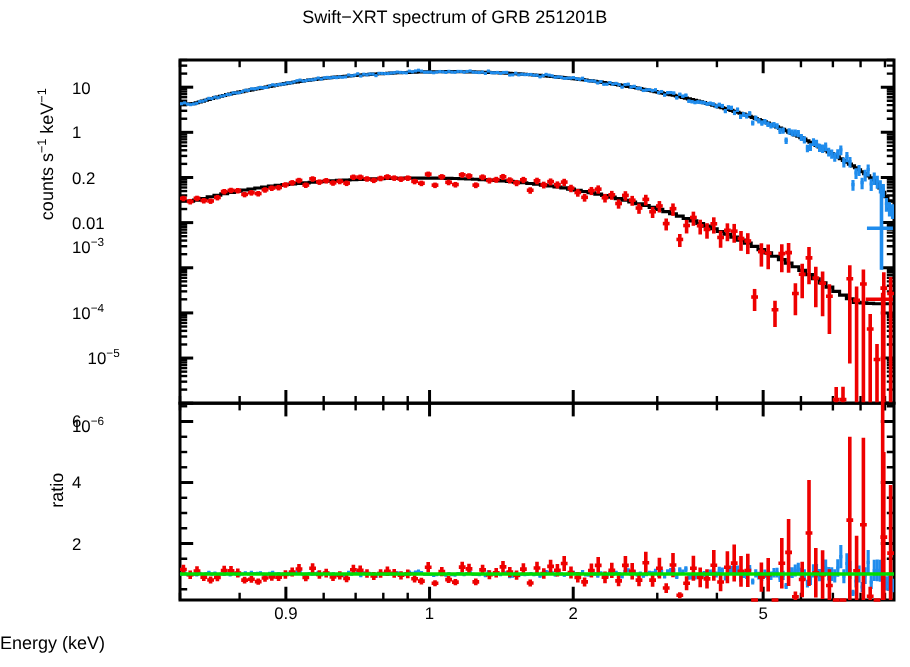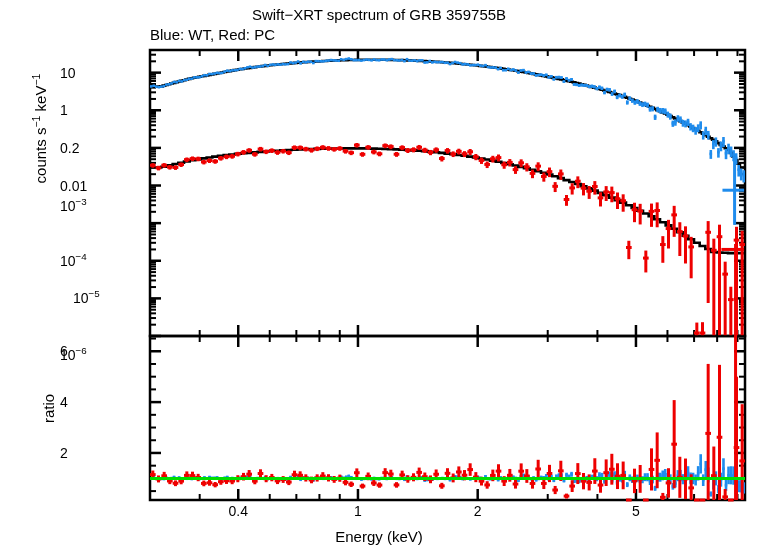--- a/index.html
+++ b/index.html
@@ -6,54 +6,53 @@
   body{width:758px;height:556px;overflow:hidden;
        font-family:"Liberation Sans","DejaVu Sans",sans-serif;color:#000;}
   #root{position:relative;width:758px;height:556px;}
   .txt{position:absolute;white-space:nowrap;}
   #title{left:0;top:6px;width:758px;text-align:center;font-size:15px;}
   #subtitle{left:150px;top:26px;font-size:15px;}
   #ylabel{position:absolute;left:-60px;top:120px;width:200px;text-align:center;
           font-size:15px;transform:rotate(-90deg);transform-origin:center center;}
   #rlabel{position:absolute;left:-12px;top:400px;width:120px;text-align:center;
           font-size:15px;transform:rotate(-90deg);transform-origin:center center;}
-  #xlabel{left:0;top:528px;width:758px;text-align:center;font-size:15px;}
+  #xlabel{left:0;top:528px;width:758px;font-size:15px;}
   .ytick{position:absolute;right:0;font-size:14px;transform:translateY(-50%);}
   .xtick{position:absolute;font-size:14px;transform:translateX(-50%);}
   sup{font-size:0.70em;vertical-align:super;line-height:0;}
   svg{position:absolute;left:0;top:0;}
 </style>
 </head>
 <body>
 
 <div id="root">
 
-  <div class="txt" id="title">Swift−XRT spectrum of GRB 359755B</div>
-  <div class="txt" id="subtitle">Blue: WT, Red: PC</div>
+  <div class="txt" id="title">Swift−XRT spectrum of GRB 251201B</div>
   <div id="ylabel">counts s<sup>−1</sup> keV<sup>−1</sup></div>
   <div id="rlabel">ratio</div>
   <div class="txt" id="xlabel">Energy (keV)</div>
 
   <div id="ylabels-top">
       <div class="ytick" style="top: 72.6503px; left: 60px; width: 80px;">10</div>
       <div class="ytick" style="top: 110.272px; left: 60px; width: 80px;">1</div>
       <div class="ytick" style="top: 147.893px; left: 60px; width: 80px;">0.2</div>
       <div class="ytick" style="top: 185.514px; left: 60px; width: 80px;">0.01</div>
       <div class="ytick" style="top: 206px; left: 60px; width: 80px;">10<sup>−3</sup></div>
       <div class="ytick" style="top: 260.757px; left: 60px; width: 80px;">10<sup>−4</sup></div>
       <div class="ytick" style="top: 298.379px; left: 73px; width: 80px;">10<sup>−5</sup></div>
       <div class="ytick" style="top: 336px; left: 60px; width: 80px; margin-top: 19px;">10<sup>−6</sup></div>
     </div>
   <div id="ylabels-bot">
       <div class="ytick" style="top: 452.961px; left: 60px; width: 80px;">2</div>
       <div class="ytick" style="top: 402.109px; left: 60px; width: 80px;">4</div>
       <div class="ytick" style="top: 351.256px; left: 60px; width: 80px;">6</div>
     </div>
   <div id="xlabels">
-      <div class="xtick" style="left: 238.235px; top: 503px;">0.4</div>
+      <div class="xtick" style="left: 238.235px; top: 503px;">0.9</div>
       <div class="xtick" style="left: 357.962px; top: 503px;">1</div>
       <div class="xtick" style="left: 477.69px; top: 503px;">2</div>
       <div class="xtick" style="left: 635.96px; top: 503px;">5</div>
     </div>
 
   <svg id="canvas" width="758" height="556">
       <rect x="150" y="50" width="595" height="286" fill="none" stroke="#000000" stroke-width="2.5"></rect>
       <rect x="150" y="336" width="595" height="164" fill="none" stroke="#000000" stroke-width="2.5"></rect>
       <line x1="150.00000000000006" y1="336" x2="150.00000000000006" y2="330" stroke="#000000" stroke-width="2"></line>
       <line x1="150.00000000000006" y1="50" x2="150.00000000000006" y2="56" stroke="#000000" stroke-width="2"></line>

